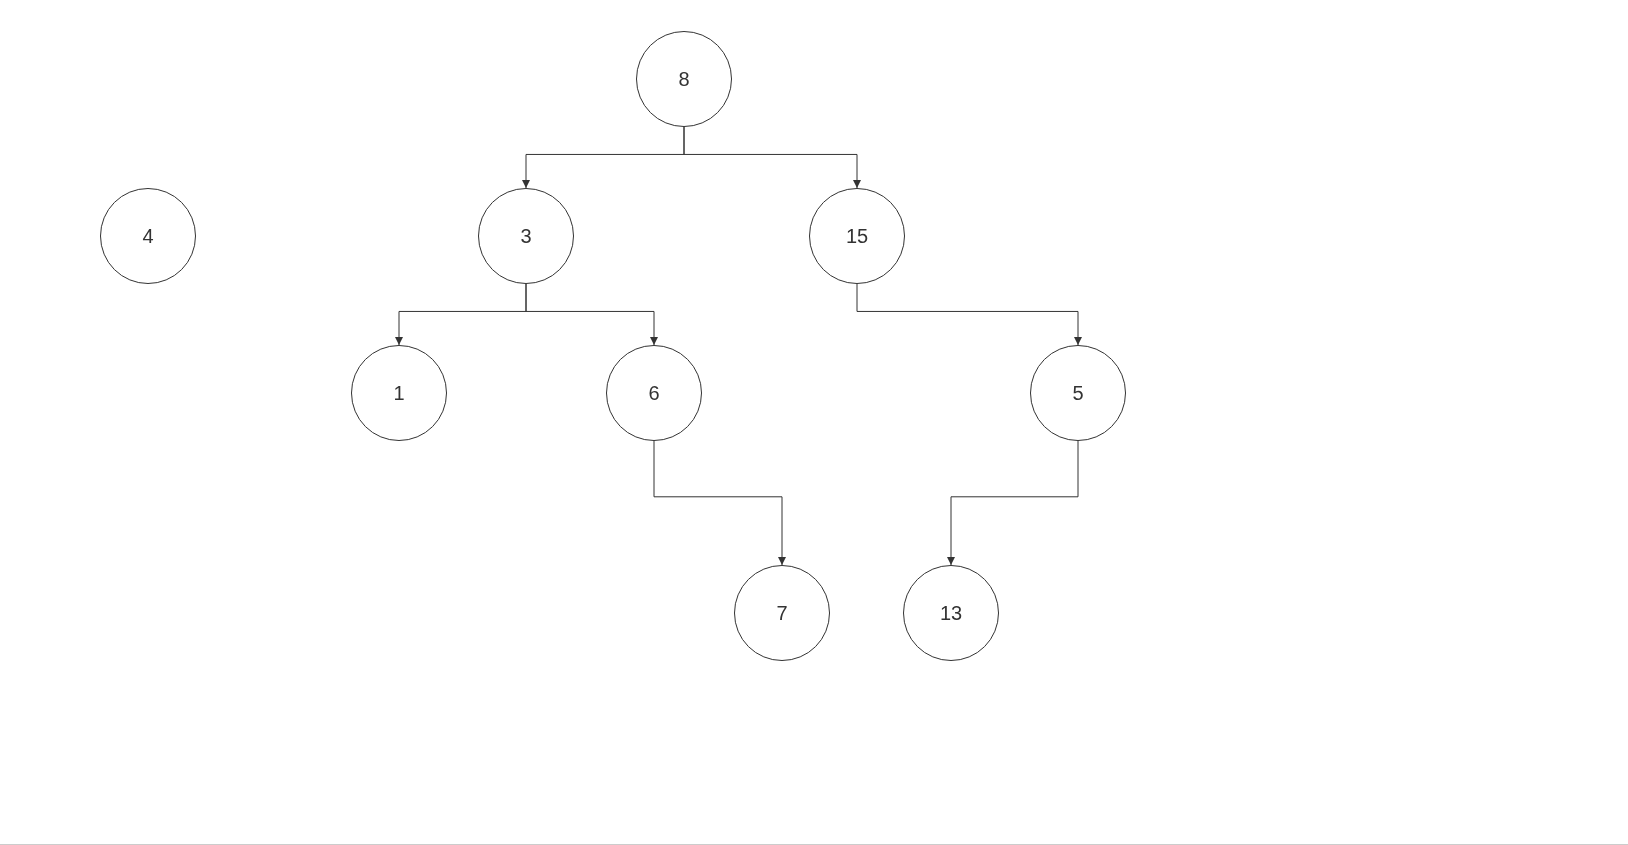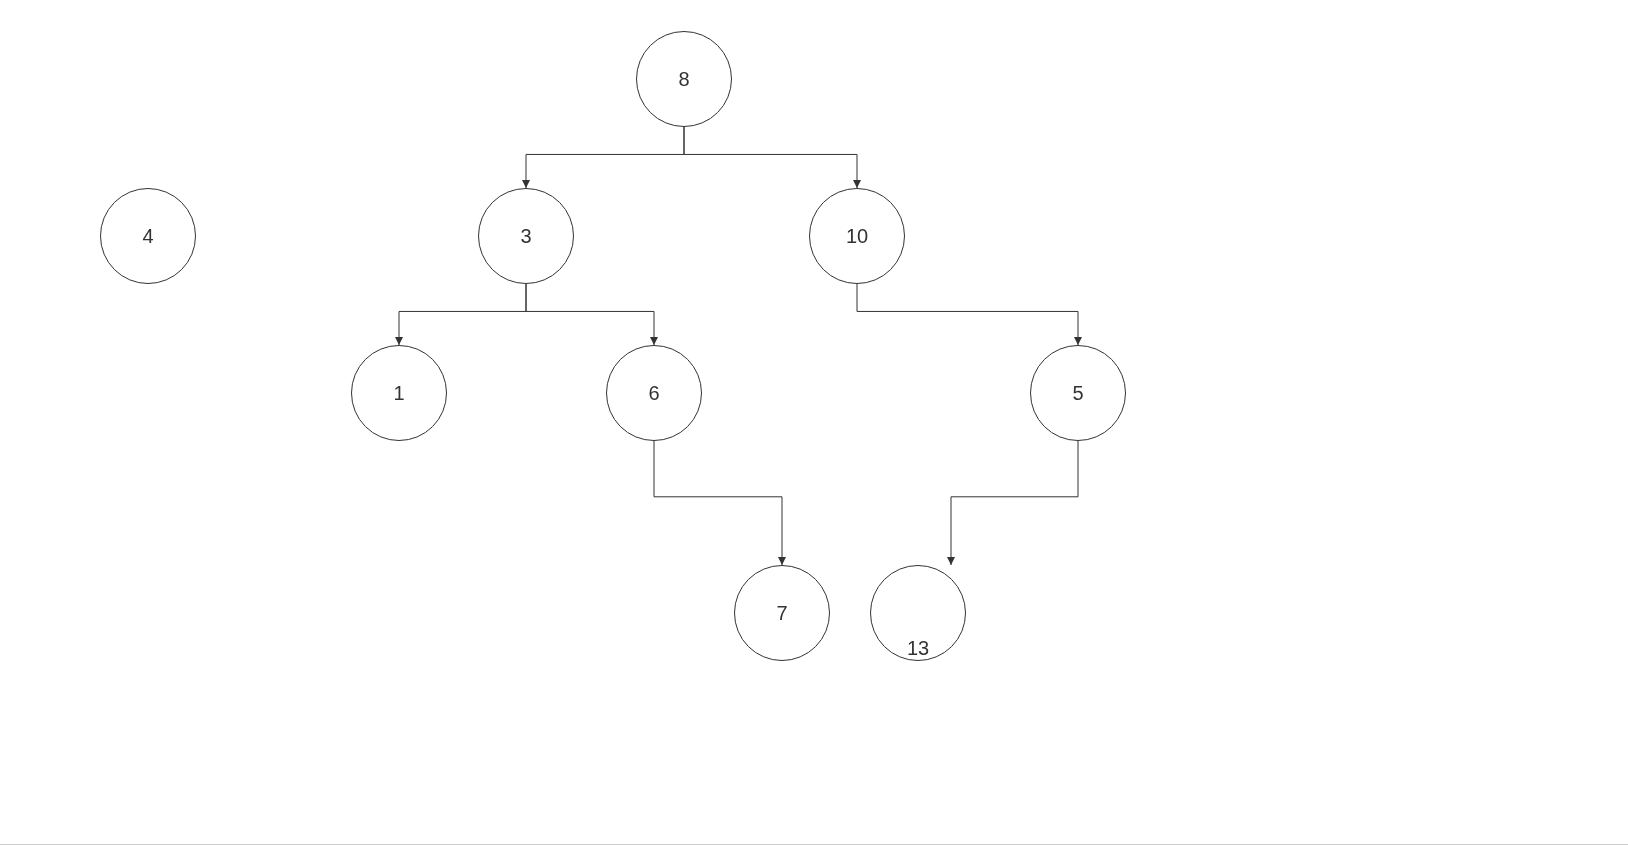--- a/index.html
+++ b/index.html
@@ -66,31 +66,31 @@
 <div class="node" style="left:100px; top:188px;">
   <span>4</span>
 </div>
 <div class="node" style="left:636px; top:31px;">
   <span>8</span>
 </div>
 <div class="node" style="left:478px; top:188px;">
   <span>3</span>
 </div>
 <div class="node" style="left:809px; top:188px;">
-  <span>10</span>
+  <span>15</span>
 </div>
 <div class="node" style="left:351px; top:345px;">
   <span>1</span>
 </div>
 <div class="node" style="left:606px; top:345px;">
   <span>6</span>
 </div>
 <div class="node" style="left:1030px; top:345px;">
   <span>5</span>
 </div>
 <div class="node" style="left:734px; top:565px;">
   <span>7</span>
 </div>
-<div class="node" style="left:870px; top:565px;align-items:flex-end;">
+<div class="node" style="left:903px; top:565px;">
   <span>13</span>
 </div>
 
 <div class="footer-line"></div>
 
 </body></html>

